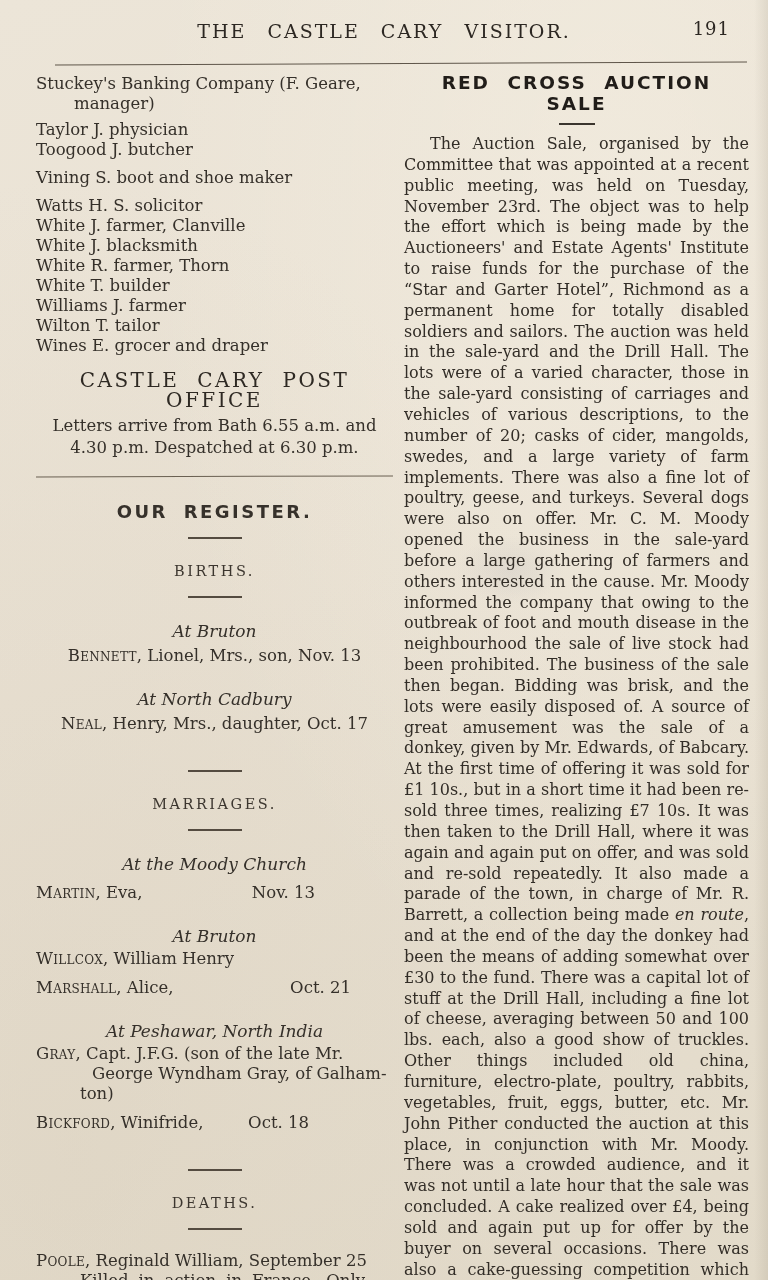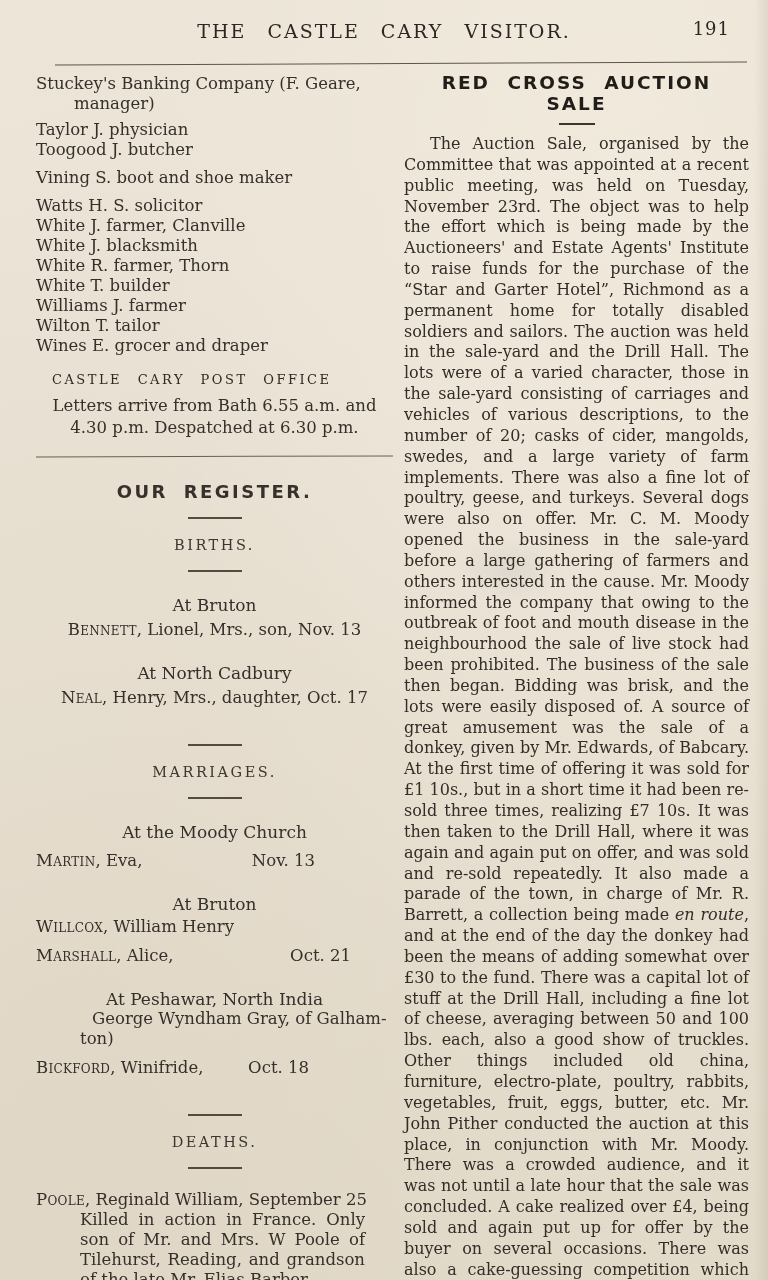--- a/index.html
+++ b/index.html
@@ -26,30 +26,30 @@
   .header-rule { position:absolute; top:63px; left:55px; width:692px; height:1px;
     background:#5f564a; transform:rotate(-0.25deg); }
 
   
   .col-left  { position:absolute; left:36px;  top:74px; width:357px; font-size:16.5px; line-height:20px; }
   .col-right { position:absolute; left:404px; top:72px; width:345px; }
 
   
   .dir-item { padding-left:38px; text-indent:-38px; }
   .mt6 { margin-top:6px; } .mt8 { margin-top:8px; }
-  .po-heading { margin-top:14px; text-align:left; font-size:13px; letter-spacing:2.5px; word-spacing:9px; color:#2e2923;margin-left:16px; }
+  .po-heading { margin-top:14px; text-align:center; font-size:20px; letter-spacing:2.5px; word-spacing:9px; color:#2e2923; }
   .po-text { margin-top:5px; text-align:center; line-height:22px; }
   .rule-full { height:1px; background:#6a6052; margin-top:17px; transform:rotate(-0.2deg); }
   .register-title { margin-top:25px; text-align:center;
     font-family:"DejaVu Sans","Liberation Sans",sans-serif; font-weight:700;
     font-size:18px; letter-spacing:2.5px; word-spacing:7px; color:#36312b; }
   .rule-short { width:54px; height:2px; background:#544b40; margin:15px auto 0; }
   .rule-short.sp { margin-top:36px; }
-  .section-heading { margin-top:16px; text-align:center; font-size:14.5px; letter-spacing:2.5px; color:#3c362f; }
-  .location { margin-top:23px; text-align:center; font-size:17px; }
+  .section-heading { margin-top:22px; text-align:center; font-size:14.5px; letter-spacing:2.5px; color:#3c362f; }
+  .location { margin-top:23px; text-align:center; font-style:italic; font-size:17px; }
   .entry-center { margin-top:5px; text-align:center; }
   .sc { font-variant:small-caps; letter-spacing:0.3px; }
   .entry-left { margin-top:3px; }
   .entry-row { display:flex; margin-top:9px; }
   .entry-row .date { margin-left:auto; }
   .pr78 { padding-right:78px; } .pr42 { padding-right:42px; } .pr84 { padding-right:84px; }
   .indent56 { padding-left:56px; } .indent44 { padding-left:44px; }
   .death-block { margin-top:21px; }
   .death-cont { padding-left:44px; padding-right:28px; text-align:justify; }
 
@@ -115,20 +115,21 @@
       </div>
 
     <div class="location">At Bruton</div>
     <div class="entry-left"><span class="sc">Willcox</span><span>, William Henry</span></div>
     <div class="entry-row pr42">
         <span><span class="sc">Marshall</span><span>, Alice,</span></span>
         <span class="date">Oct. 21</span>
       </div>
 
     <div class="location">At Peshawar, North India</div>
+    <div class="entry-left"><span class="sc">Gray</span><span>, Capt. J.F.G. (son of the late Mr.</span></div>
     <div class="indent56">George Wyndham Gray, of Galham-</div>
     <div class="indent44">ton)</div>
     <div class="entry-row pr84">
         <span><span class="sc">Bickford</span><span>, Winifride,</span></span>
         <span class="date">Oct. 18</span>
       </div>
 
     <div class="rule-short sp"></div>
     <div class="section-heading">DEATHS.</div>
     <div class="rule-short"></div>

